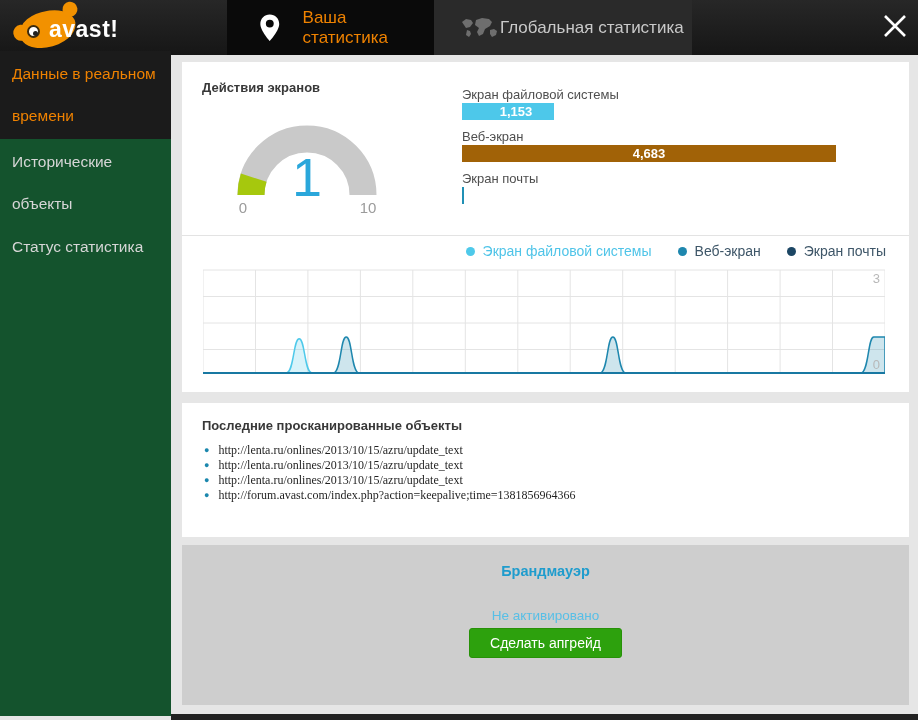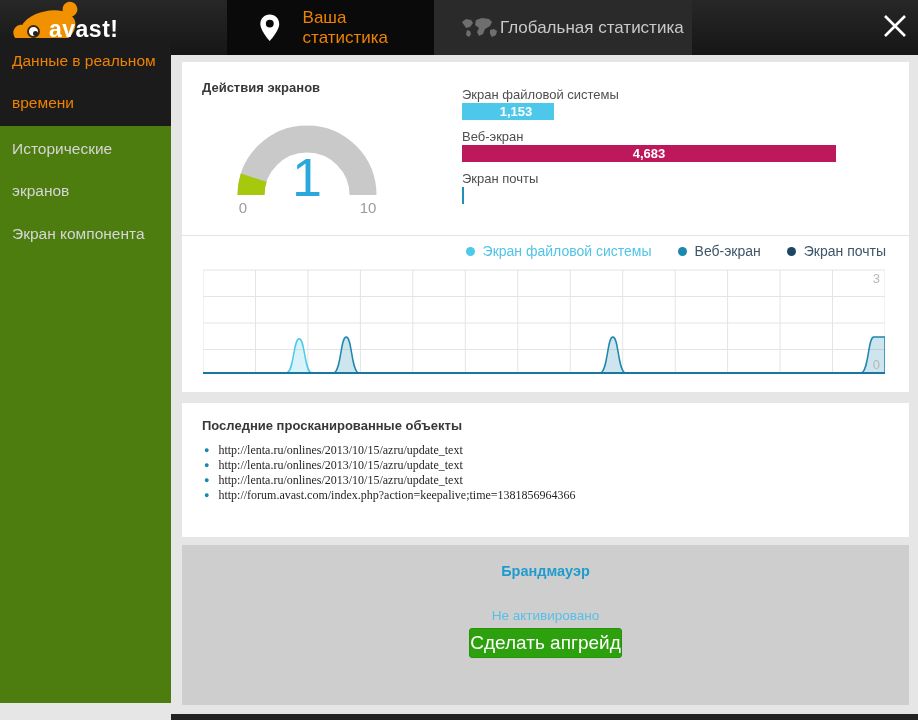--- a/index.html
+++ b/index.html
@@ -23,21 +23,21 @@
     letter-spacing:0.5px;}
   .tab{position:absolute;top:0;height:55px;display:flex;align-items:center;cursor:pointer;}
   #tab-your{left:227px;width:207px;background:#0a0a0a;padding-left:32px;}
   #tab-your .tab-label{color:#ef8200;font-size:17px;margin-left:22px;}
   #tab-global{left:434px;width:258px;background:#2a2a2a;padding-left:26px;}
   #tab-global .tab-label{color:#c9c9c9;font-size:17px;}
   #close-btn{position:absolute;left:882px;top:13px;width:26px;height:26px;cursor:pointer;}
   #close-btn svg{display:block;}
 
   
-  #sidebar{position:absolute;left:0;top:38px;width:171px;height:665px;background:#4d7c0f;}
+  #sidebar{position:absolute;left:0;top:51px;width:171px;height:665px;background:#14532d;}
   .side-item{position:absolute;left:0;width:171px;padding:2px 12px;line-height:42px;
     font-size:15.5px;color:#d6d6d6;cursor:pointer;}
   .side-item.active{background:#1b1b1b;color:#ef8200;}
 
   
   .panel{position:absolute;left:182px;width:727px;background:#fff;}
   #panel-screens{top:62px;height:330px;}
   #panel-scanned{top:403px;height:134px;}
   #panel-firewall{top:545px;height:160px;background:#cecece;}
   .panel-title{position:absolute;left:20px;top:18px;font-size:13px;font-weight:bold;color:#383838;}
@@ -73,21 +73,21 @@
     line-height:15px;white-space:nowrap;}
   #scan-list li:before{content:"\25CF";color:#1b87ad;font-size:9px;margin-right:9px;vertical-align:1px;}
 
   
   #fw-title{position:absolute;left:0;top:18px;width:727px;text-align:center;
     font-size:14.5px;font-weight:bold;color:#1f9ccd;}
   #fw-status{position:absolute;left:0;top:63px;width:727px;text-align:center;
     font-size:13.5px;color:#58bfe6;}
   #fw-button{position:absolute;left:287px;top:83px;width:153px;height:30px;
     background:#2da10d;border:1px solid #279108;border-radius:3px;
-    color:#fff;font-size:19px;text-align:center;line-height:28px;cursor:pointer;}
+    color:#fff;font-size:14px;text-align:center;line-height:28px;cursor:pointer;}
 
   #bottom-strip{position:absolute;left:171px;top:714px;width:747px;height:6px;background:#222;}
 </style>
 </head>
 <body>
 
 <div id="app">
 
   <div id="header">
     <div id="logo">
@@ -118,43 +118,43 @@
 
     <div id="close-btn">
       <svg width="26" height="26" viewBox="0 0 26 26">
         <path d="M3 3 L23 23 M23 3 L3 23" stroke="#ffffff" stroke-width="2.6" fill="none"></path>
       </svg>
     </div>
   </div>
 
   <div id="sidebar">
     <div class="side-item active" style="top:0;">Данные в реальном времени</div>
-    <div class="side-item" style="top:88px;">Исторические экранов</div>
-    <div class="side-item" style="top:173px;">Экран компонента</div>
+    <div class="side-item" style="top:88px;">Исторические объекты</div>
+    <div class="side-item" style="top:173px;">Статус статистика</div>
   </div>
 
   <div class="panel" id="panel-screens">
     <div class="panel-title">Действия экранов</div>
 
     <svg id="gauge-svg" width="150" height="82" viewBox="0 0 150 82">
       <path id="gauge-track" d="M 19 78 A 56 56 0 0 1 131 78" fill="none" stroke="#c9c9c9" stroke-width="27"></path>
       <path id="gauge-fill" d="M 19 78 A 56 56 0 0 1 21.7 60.7" fill="none" stroke="#a6c80d" stroke-width="27"></path>
     </svg>
     <div id="gauge-value" style="color: rgb(42, 167, 219);">1</div>
     <div class="gauge-tick" id="gauge-min">0</div>
     <div class="gauge-tick" id="gauge-max">10</div>
 
     <div id="bars">
       <div class="bar-group">
         <div class="bar-label">Экран файловой системы</div>
         <div class="bar-fill" style="width: 92px; background: rgb(77, 200, 234); padding-left: 16px;">1,153</div>
       </div>
       <div class="bar-group">
         <div class="bar-label">Веб-экран</div>
-        <div class="bar-fill" style="width: 374px; background: #be185d;">4,683</div>
+        <div class="bar-fill" style="width: 374px; background: #a16207;">4,683</div>
       </div>
       <div class="bar-group">
         <div class="bar-label">Экран почты</div>
         <div class="bar-fill" style="width: 2px; background: rgb(32, 144, 181);"></div>
       </div>
     </div>
 
     <div id="divider"></div>
 
     <div id="legend">

